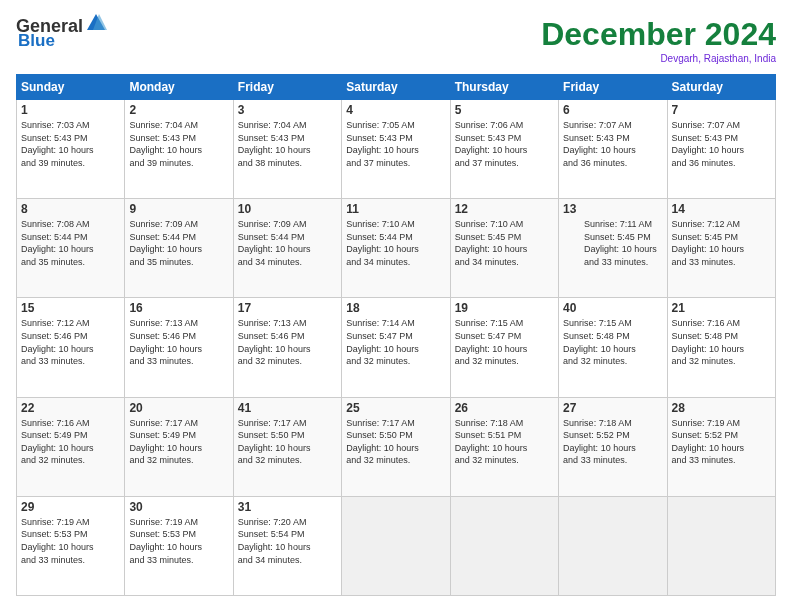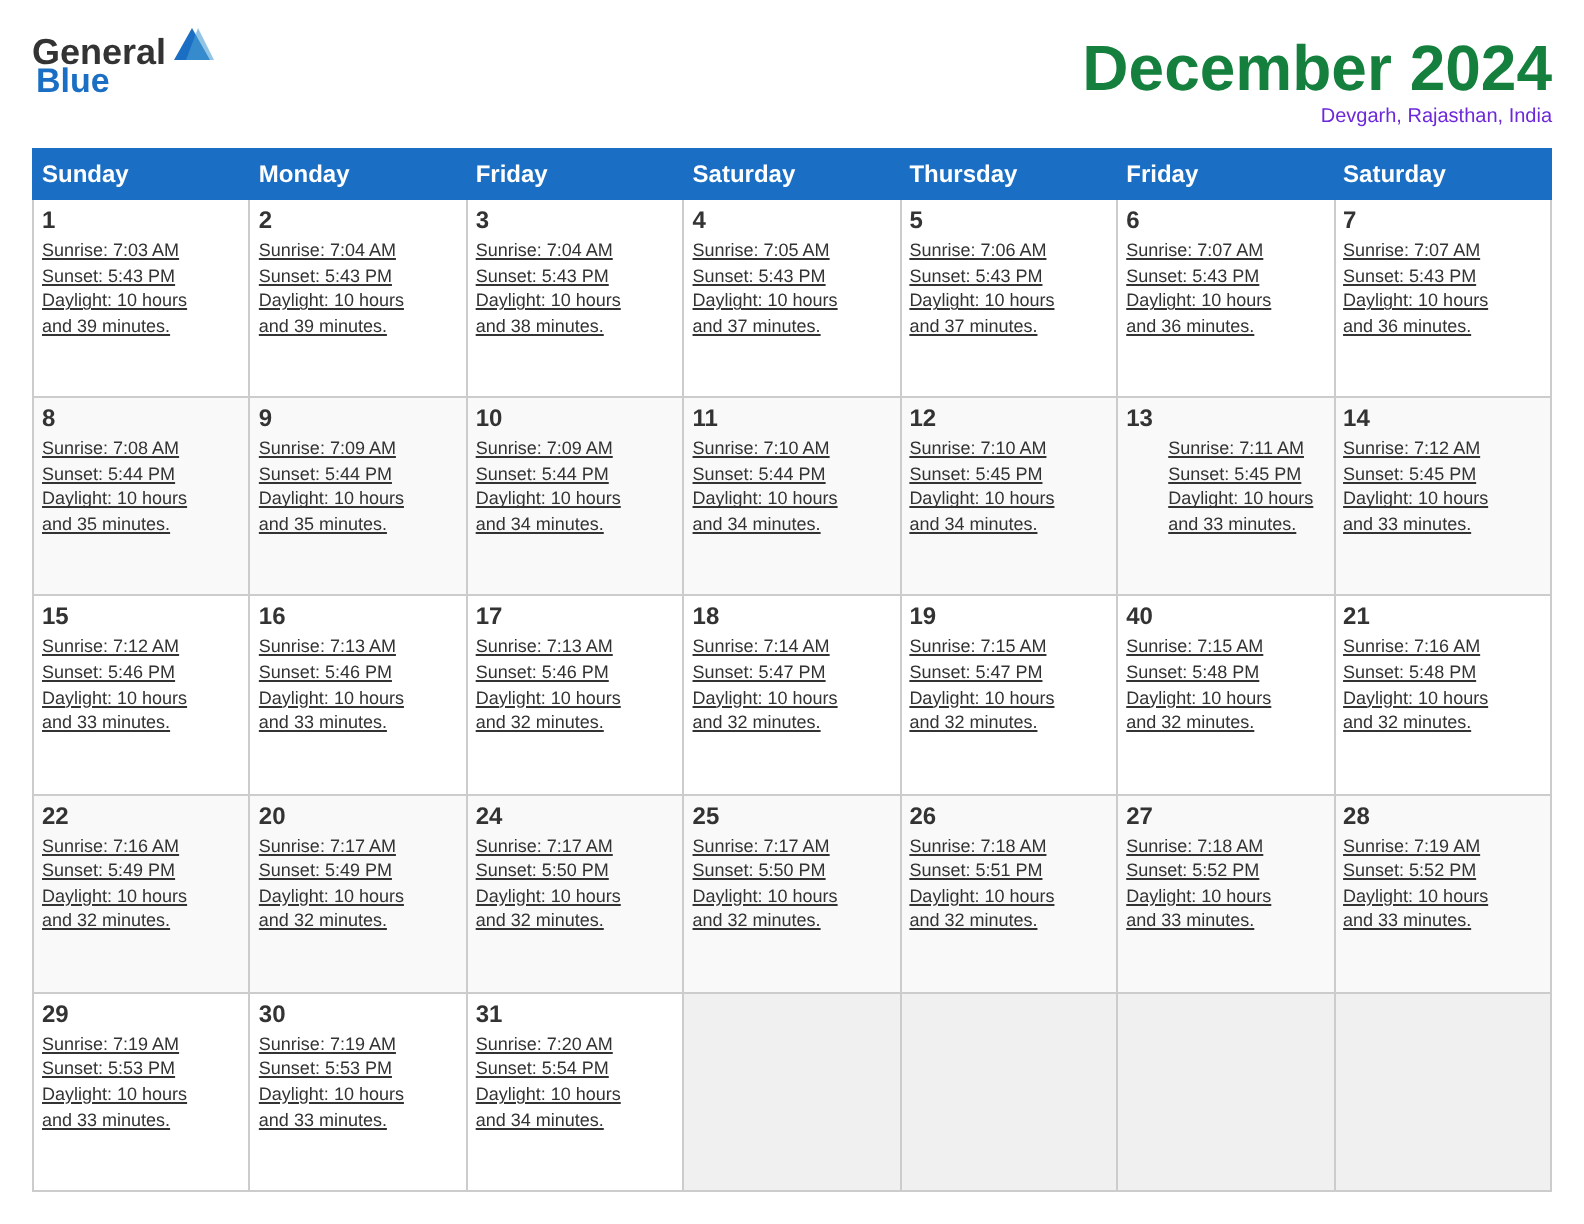--- a/index.html
+++ b/index.html
@@ -80,21 +80,20 @@
     }
     .day-number {
       font-size: 12px;
       font-weight: bold;
       display: block;
       margin-bottom: 2px;
     }
     .cell-content {
       font-size: 9px;
       line-height: 1.4;
-      text-decoration: underline;
     }
     .empty-cell {
       background: #f0f0f0 !important;
     }
   </style>
 </head>
 <body>
 
 <div class="page">
   <div class="header">
@@ -292,21 +291,21 @@
 and 32 minutes.</div>
           </td>
           <td>
             <span class="day-number">20</span>
             <div class="cell-content" style="white-space: pre-line;">Sunrise: 7:17 AM
 Sunset: 5:49 PM
 Daylight: 10 hours
 and 32 minutes.</div>
           </td>
           <td>
-            <span class="day-number">24</span>
+            <span class="day-number">41</span>
             <div class="cell-content" style="white-space: pre-line;">Sunrise: 7:17 AM
 Sunset: 5:50 PM
 Daylight: 10 hours
 and 32 minutes.</div>
           </td>
           <td>
             <span class="day-number">25</span>
             <div class="cell-content" style="white-space: pre-line;">Sunrise: 7:17 AM
 Sunset: 5:50 PM
 Daylight: 10 hours

